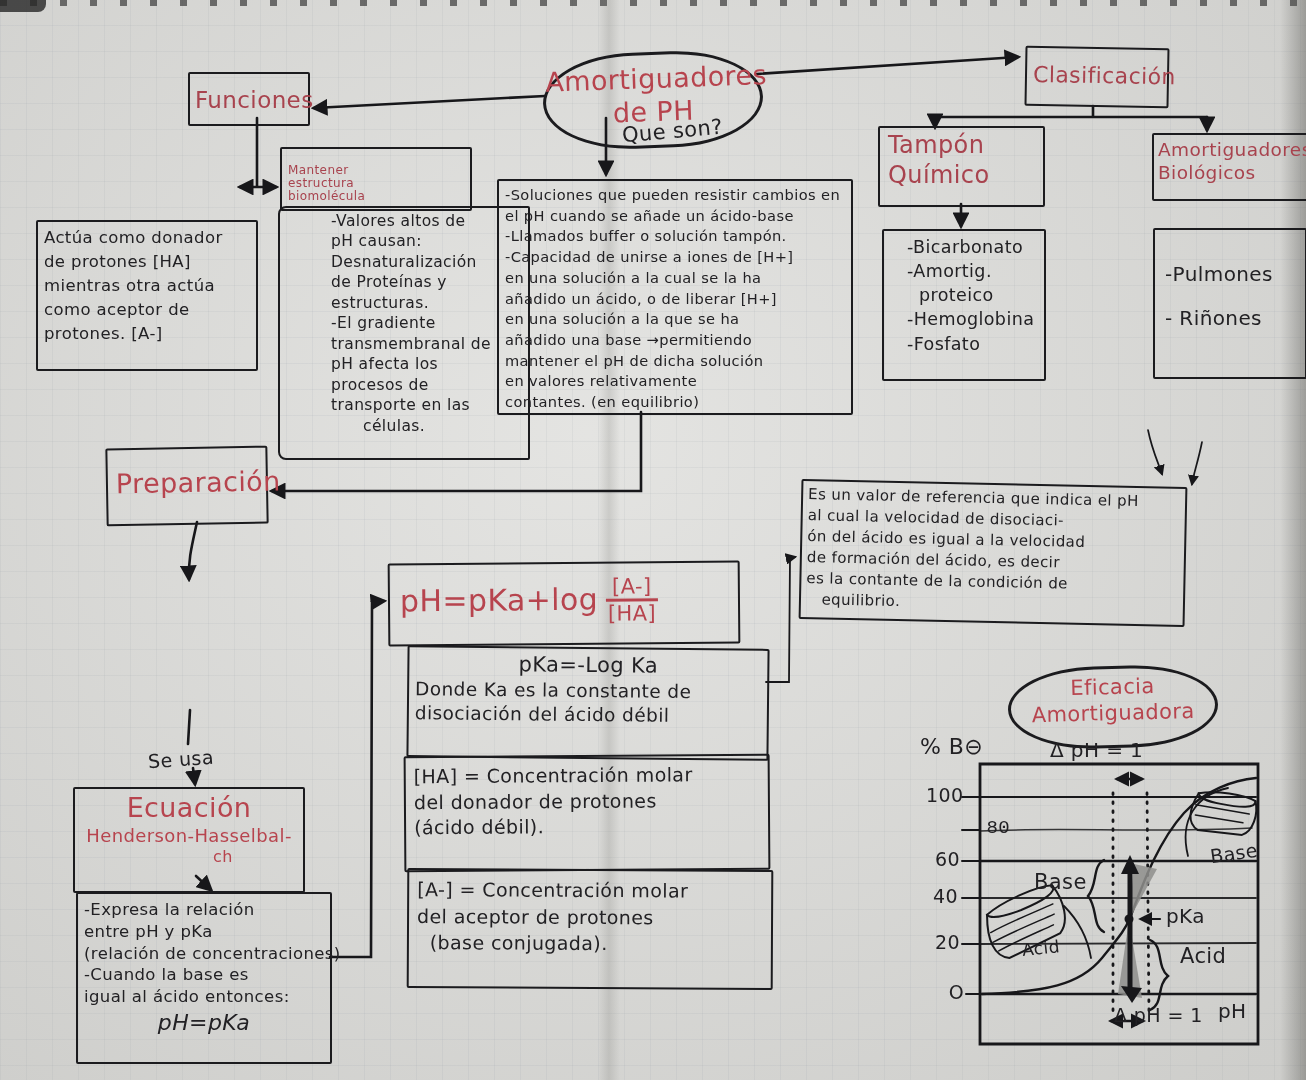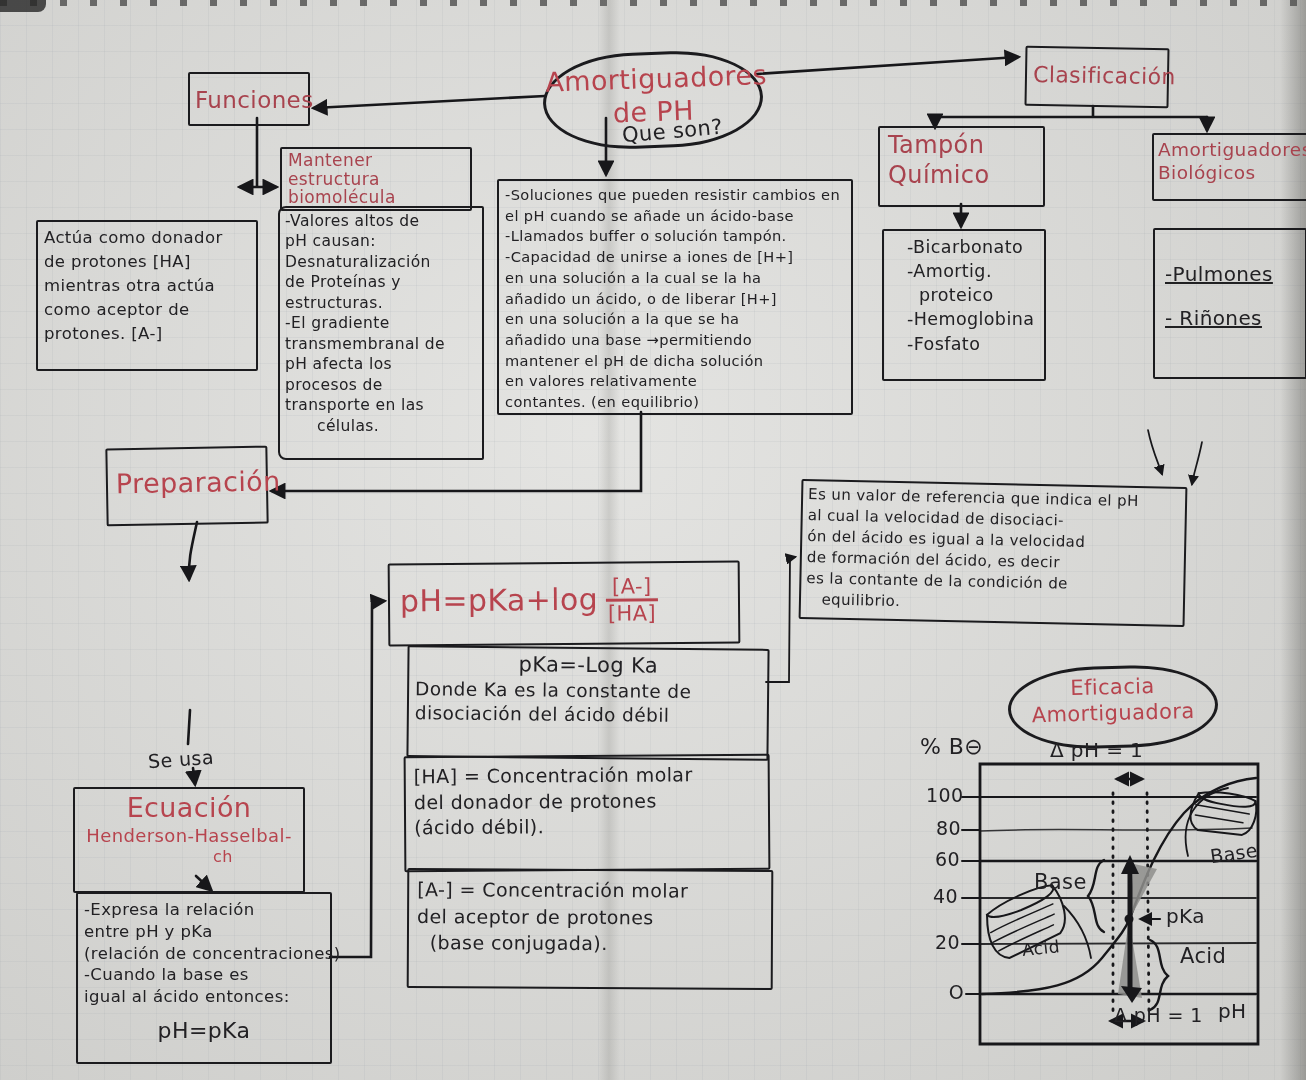--- a/index.html
+++ b/index.html
@@ -133,25 +133,25 @@
 
   <div class="bx" style="left:36px;top:220px;width:218px;height:147px;">
     <div class="ink hand pre" style="font-size:16.5px;line-height:1.45;padding:4px 0 0 6px;">Actúa como donador
 de protones [HA]
 mientras otra actúa
 como aceptor de
 protones. [A-]</div>
   </div>
 
   <div class="bx" style="left:280px;top:147px;width:188px;height:60px;">
-    <div class="red hand pre" style="font-size:17px;line-height:1.1;padding:2px 16px 0 6px;">Mantener
+    <div class="red hand pre" style="font-size:12px;line-height:1.1;padding:2px 16px 0 6px;margin-top:13px;">Mantener
 estructura
 biomolécula</div>
   </div>
-  <div class="bx" style="left:278px;top:206px;width:202px;height:250px;border-radius:8px 2px 2px 8px;">
+  <div class="bx" style="left:278px;top:206px;width:202px;height:250px;border-radius:8px 2px 2px 8px;padding-left:46px;">
     <div class="ink hand pre" style="font-size:15.5px;line-height:1.32;padding:3px 0 0 5px;">-Valores altos de
 pH causan:
 Desnaturalización
 de Proteínas y
 estructuras.
 -El gradiente
 transmembranal de
 pH afecta los
 procesos de
 transporte en las
@@ -185,21 +185,21 @@
 -Amortig.
   proteico
 -Hemoglobina
 -Fosfato</div>
   </div>
 
   <div class="bx" style="left:1152px;top:133px;width:152px;height:64px;">
     <div class="red hand pre" style="font-size:18.5px;line-height:1.25;padding:3px 0 0 4px;">Amortiguadores
 Biológicos</div>
   </div>
-  <div class="bx" style="left:1153px;top:228px;width:150px;height:147px;text-decoration:underline;">
+  <div class="bx" style="left:1153px;top:228px;width:150px;height:147px;">
     <div class="ink hand pre" style="font-size:20px;line-height:2.2;padding:22px 0 0 10px;">-Pulmones
 - Riñones</div>
   </div>
 
   <div class="bx" style="left:106px;top:447px;width:158px;height:74px;transform:rotate(-1deg);">
     <div class="red2 hand" style="font-size:27px;padding:18px 0 0 8px;white-space:nowrap;">Preparación</div>
   </div>
 
   <div class="abs ink hand" style="left:148px;top:748px;font-size:19px;transform:rotate(-4deg);">Se usa</div>
 
@@ -207,21 +207,21 @@
     <div class="red2 hand ctr" style="font-size:27px;padding-top:3px;">Ecuación</div>
     <div class="red2 hand ctr" style="font-size:18px;">Henderson-Hasselbal-</div>
     <div class="red2 hand" style="font-size:16px;margin-left:138px;">ch</div>
   </div>
   <div class="bx" style="left:76px;top:892px;width:252px;height:168px;">
     <div class="ink hand pre" style="font-size:16.5px;line-height:1.32;padding:5px 0 0 6px;">-Expresa la relación
 entre pH y pKa
 (relación de concentraciones)
 -Cuando la base es
 igual al ácido entonces:</div>
-    <div class="ink hand ctr" style="font-size:22px;margin-top:10px;">pH=pKa</div>
+    <div class="ink hand ctr" style="font-size:22px;margin-top:2px;font-style:italic;">pH=pKa</div>
   </div>
 
   <div class="bx" style="left:388px;top:562px;width:348px;height:79px;transform:rotate(-0.5deg);">
     <div class="red2 hand" style="font-size:30px;padding:12px 0 0 10px;display:flex;align-items:center;">
       <span>pH=pKa+log</span>
       <span class="frac" style="font-size:21px;">
         <span class="num">[A-]</span>
         <span class="den">[HA]</span>
       </span>
     </div>
@@ -257,21 +257,21 @@
   <div class="oval" style="left:1008px;top:666px;width:204px;height:76px;transform:rotate(-1.5deg);">
     <div class="red2 hand ctr" style="padding-top:6px;font-size:21px;">
       <div>Eficacia</div>
       <div>Amortiguadora</div>
     </div>
   </div>
 
   <div class="abs ink hand" style="left:920px;top:734px;font-size:22px;">% B⊖</div>
   <div class="abs ink hand" style="left:1050px;top:738px;font-size:20px;">Δ pH = 1</div>
   <div class="abs ink hand ctr" style="left:926px;top:784px;width:34px;font-size:19px;">100</div>
-  <div class="abs ink hand" style="left:936px;top:817px;width:34px;font-size:19px;">80</div>
+  <div class="abs ink hand" style="left:976px;top:817px;width:34px;font-size:19px;text-align:right;font-family:Liberation Mono, monospace;">80</div>
   <div class="abs ink hand" style="left:926px;top:848px;width:34px;font-size:19px;text-align:right;">60</div>
   <div class="abs ink hand" style="left:924px;top:885px;width:34px;font-size:19px;text-align:right;">40</div>
   <div class="abs ink hand" style="left:926px;top:931px;width:34px;font-size:19px;text-align:right;">20</div>
   <div class="abs ink hand" style="left:930px;top:981px;width:34px;font-size:19px;text-align:right;">O</div>
   <div class="abs ink hand" style="left:1034px;top:870px;font-size:21px;">Base</div>
   <div class="abs ink hand" style="left:1166px;top:904px;font-size:20px;">pKa</div>
   <div class="abs ink hand" style="left:1180px;top:944px;font-size:21px;">Acid</div>
   <div class="abs ink hand" style="left:1022px;top:938px;font-size:17px;transform:rotate(-6deg);">Acid</div>
   <div class="abs ink hand" style="left:1210px;top:842px;font-size:19px;transform:rotate(-8deg);">Base</div>
   <div class="abs ink hand" style="left:1114px;top:1004px;font-size:19px;">Δ pH = 1</div>

